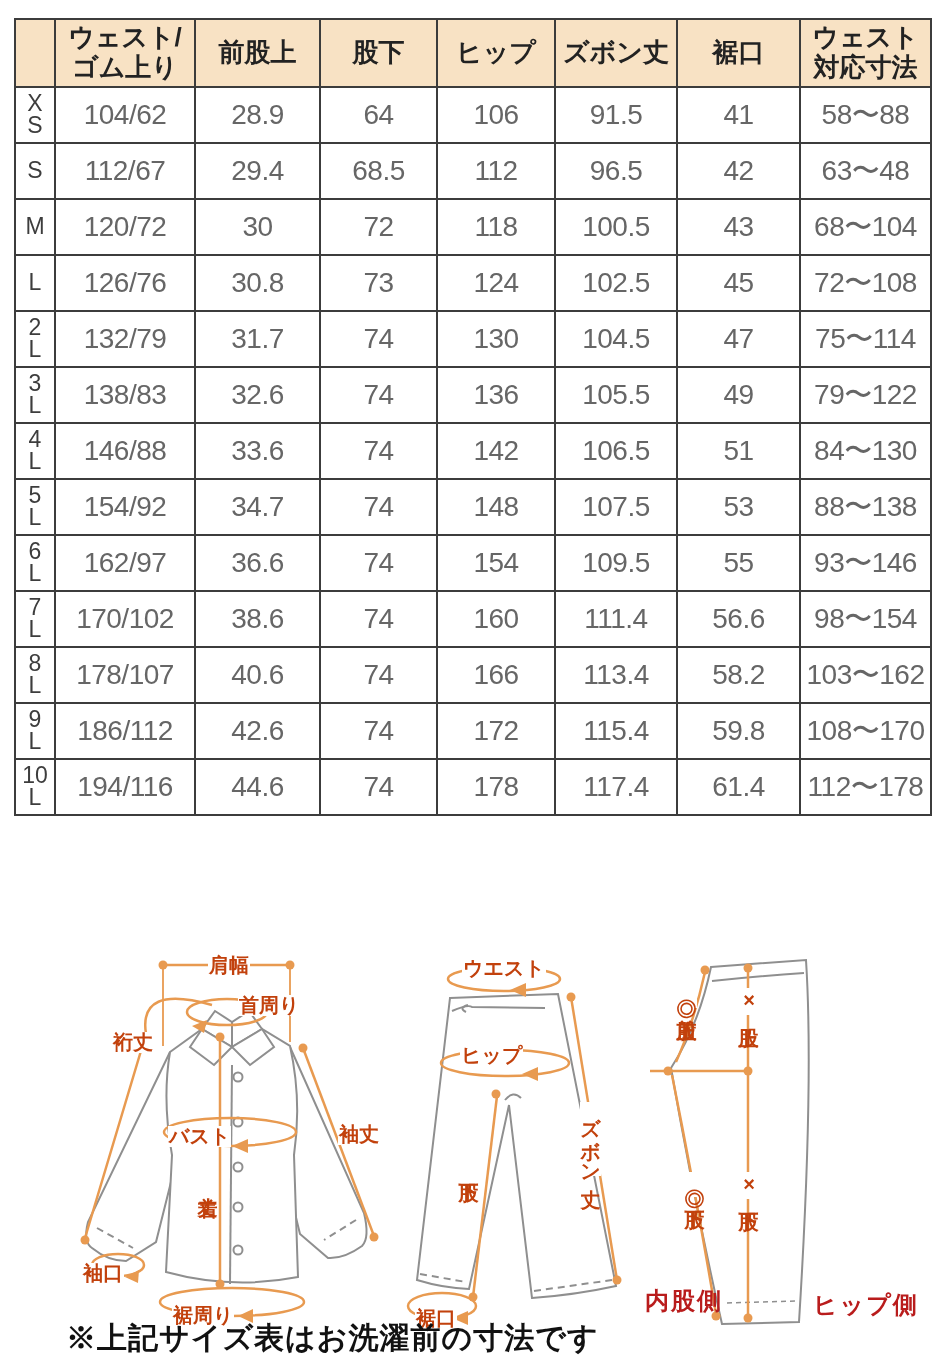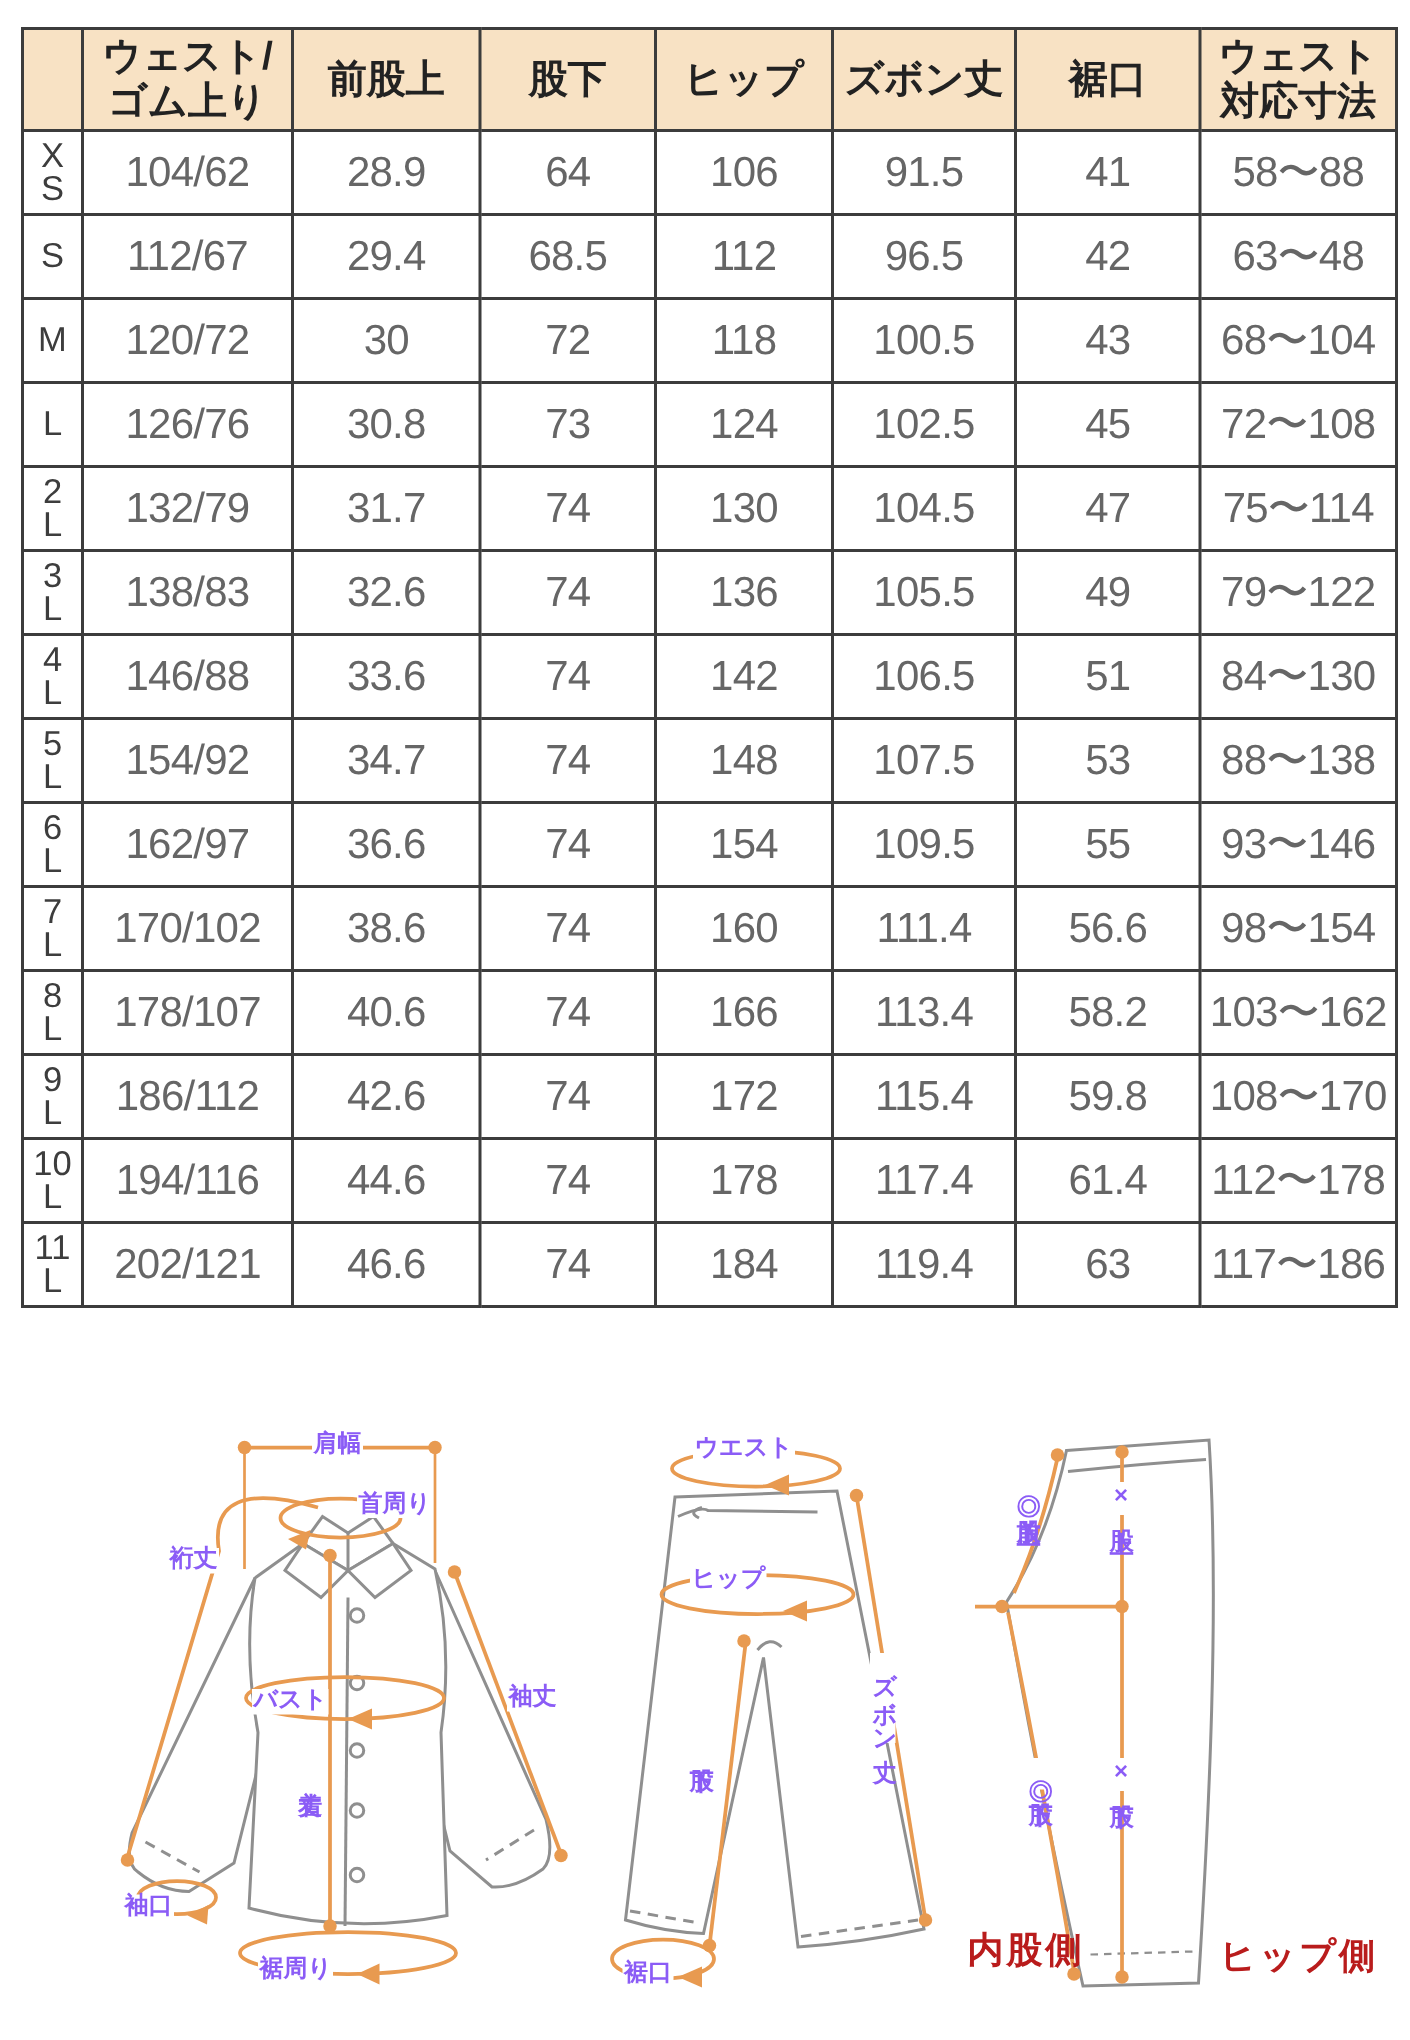--- a/index.html
+++ b/index.html
@@ -27,21 +27,21 @@
     letter-spacing:-0.5px;
   }
   .size-table tbody th.size-cell {
     background:#fff; color:#3d3d3d; font-size:23px; font-weight:normal; line-height:0.95;
   }
   .size-table tbody th.size-cell span { display:block; }
   
   .diagrams { position:absolute; left:0; top:950px; width:940px; height:400px; }
   .diagrams svg { position:absolute; left:0; top:0; }
   .dlabel {
-    position:absolute; font-weight:bold; font-size:16px; color:#8b5cf6;
+    position:absolute; font-weight:bold; font-size:20px; color:#c2410c;
     line-height:1.05; background:#fff; padding:0 1px; white-space:nowrap;
   }
   .dlabel.vert {
     writing-mode:vertical-rl; text-orientation:upright; letter-spacing:1px;
     padding:1px 0;
   }
   .dlabel.gray { color:#b91c1c; font-size:24px; background:transparent; letter-spacing:2px; }
   
   .note {
     position:absolute; left:66px; top:1318px;
@@ -254,33 +254,20 @@
             <span>L</span>
           </th>
           <td>194/116</td>
           <td>44.6</td>
           <td>74</td>
           <td>178</td>
           <td>117.4</td>
           <td>61.4</td>
           <td>112〜178</td>
         </tr>
-        <tr>
-          <th class="size-cell">
-            <span>11</span>
-            <span>L</span>
-          </th>
-          <td>202/121</td>
-          <td>46.6</td>
-          <td>74</td>
-          <td>184</td>
-          <td>119.4</td>
-          <td>63</td>
-          <td>117〜186</td>
-        </tr>
       </tbody>
   </table>
 
   <div class="diagrams">
     <svg width="940" height="400" viewBox="0 0 940 400">
       <g fill="none" stroke="#8f8f8f" stroke-width="2">
 
         <path d="M170,102 L88,272 Q83,292 92,298 Q108,311 126,311 L156,292 L180,196" fill="#fff"></path>
         <path d="M290,97 L364,263 Q370,288 362,296 Q344,309 328,308 L300,284 L278,194" fill="#fff"></path>
         <path d="M97,278 L133,298" stroke-dasharray="7,5"></path>
@@ -401,14 +388,15 @@
     <div class="dlabel" style="left:415px; top:358px;">裾口</div>
 
     <div class="dlabel vert" style="left:676px; top:32px;">◎前股上</div>
     <div class="dlabel vert" style="left:738px; top:38px;">×股上</div>
     <div class="dlabel vert" style="left:684px; top:222px;">◎股下</div>
     <div class="dlabel vert" style="left:738px; top:222px;">×股下</div>
     <div class="dlabel gray" style="left:644px; top:338px;">内股側</div>
     <div class="dlabel gray" style="left:812px; top:342px;">ヒップ側</div>
   </div>
 
+  <div class="note">※上記サイズ表はお洗濯前の寸法です</div>
 
 </div>
 
 </body></html>

